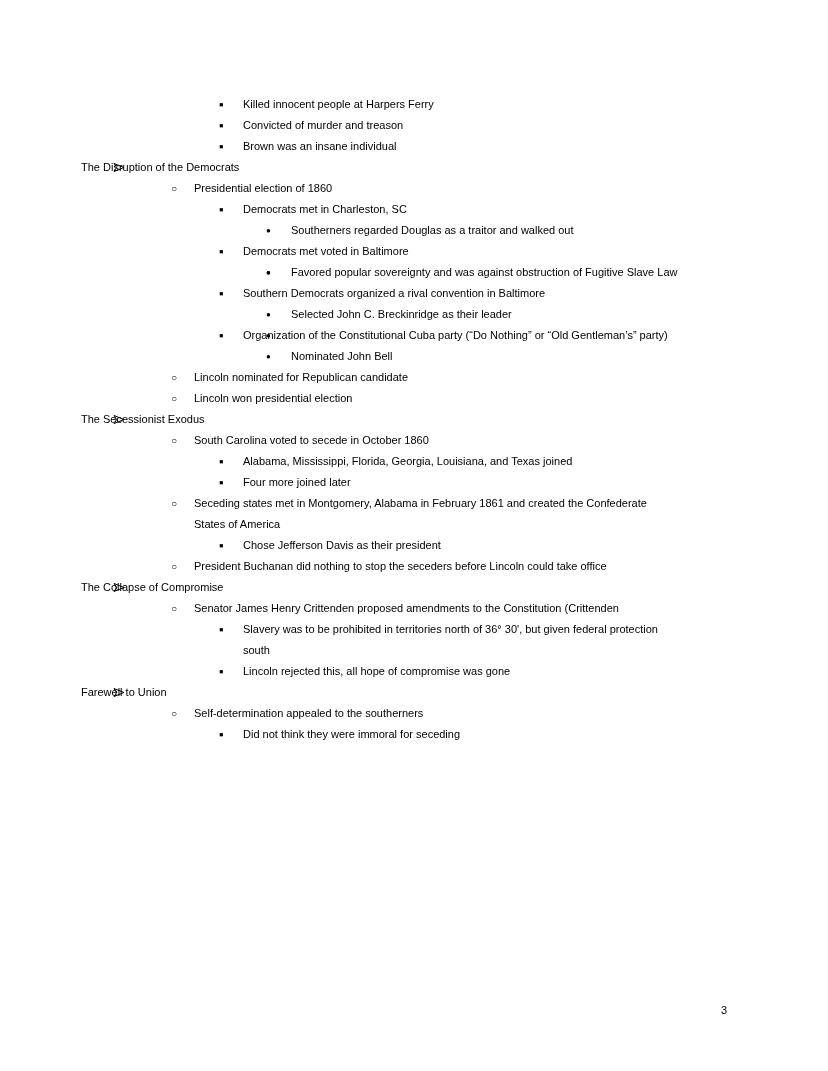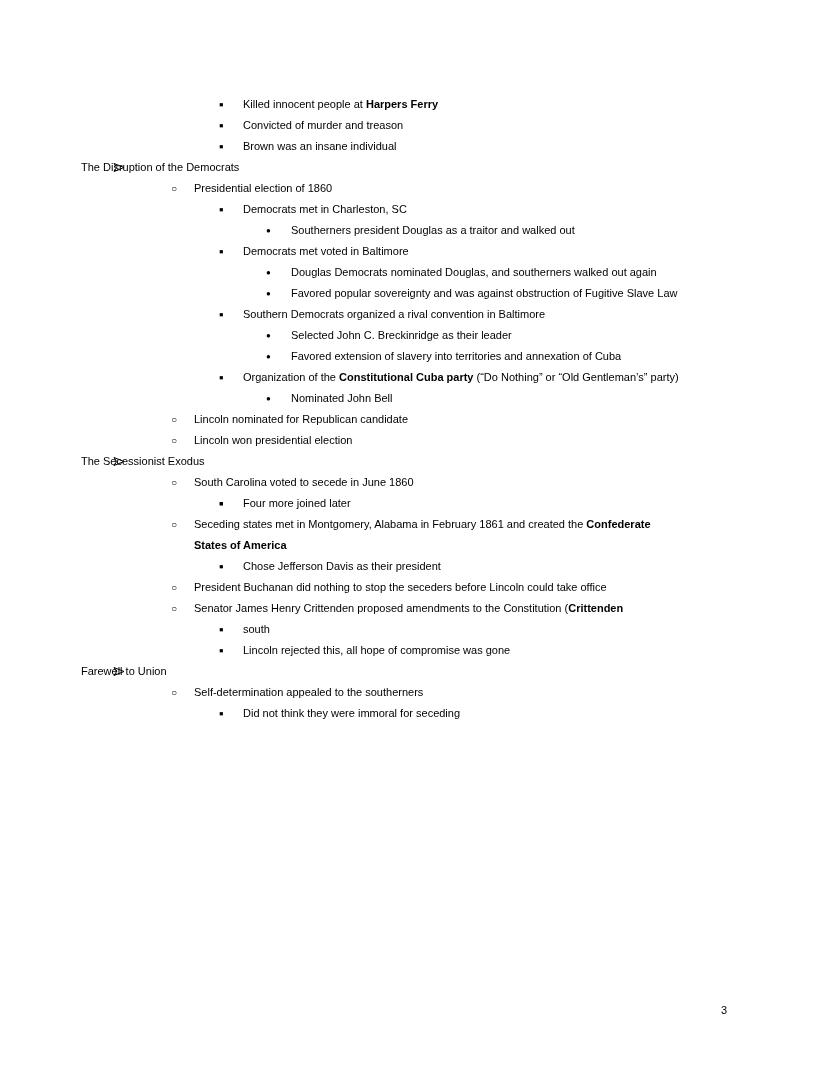--- a/index.html
+++ b/index.html
@@ -37,21 +37,21 @@
     top: 0;
     line-height: 21px;
     color: #000000;
   }
   .l1 .bullet { left: 113px; top: 5px; }
   .l2 .bullet { left: 171px; font-size: 10px; }
   .l3 .bullet { left: 219px; font-size: 13px; }
   .l4 .bullet { left: 266px; font-size: 8px; }
   .arrow-svg { display: block; }
   .run { font-weight: 400; }
-  .run.bold { font-weight: 700; margin-top: 17px; }
+  .run.bold { font-weight: 400; margin-top: 17px; }
   .page-number {
     position: absolute;
     top: 1000px;
     left: 714px;
     width: 20px;
     text-align: center;
     line-height: 21px;
     font-size: 11px;
   }
 </style>
@@ -62,45 +62,50 @@
     <div class="item l3"><span class="bullet">▪</span><span class="run">Killed innocent people at </span><span class="run bold">Harpers Ferry</span></div>
     <div class="item l3"><span class="bullet">▪</span><span class="run">Convicted of murder and treason</span></div>
     <div class="item l3"><span class="bullet">▪</span><span class="run">Brown was an insane individual</span></div>
     <div class="item l1"><span class="bullet">
         <svg class="arrow-svg" width="12" height="11" viewBox="0 0 12 11">
           <path d="M1 1.5 L11 5.5 L1 9.5 L3.6 5.5 Z" fill="none" stroke="#000000" stroke-width="1" stroke-linejoin="round"></path>
         </svg>
       </span><span class="run">The Disruption of the Democrats</span></div>
     <div class="item l2"><span class="bullet">○</span><span class="run">Presidential election of 1860</span></div>
     <div class="item l3"><span class="bullet">▪</span><span class="run">Democrats met in Charleston, SC</span></div>
-    <div class="item l4"><span class="bullet">●</span><span class="run">Southerners president Douglas as a traitor and walked out</span></div>
+    <div class="item l4"><span class="bullet">●</span><span class="run">Southerners regarded Douglas as a traitor and walked out</span></div>
     <div class="item l3"><span class="bullet">▪</span><span class="run">Democrats met voted in Baltimore</span></div>
-    <div class="item l4"><span class="bullet">●</span><span class="run">Douglas Democrats nominated Douglas, and southerners walked out again</span></div>
+    <div class="item l4"><span class="bullet">●</span></div>
     <div class="item l4"><span class="bullet">●</span><span class="run">Favored popular sovereignty and was against obstruction of Fugitive Slave Law</span></div>
     <div class="item l3"><span class="bullet">▪</span><span class="run">Southern Democrats organized a rival convention in Baltimore</span></div>
     <div class="item l4"><span class="bullet">●</span><span class="run">Selected John C. Breckinridge as their leader</span></div>
-    <div class="item l4"><span class="bullet">●</span><span class="run">Favored extension of slavery into territories and annexation of Cuba</span></div>
+    <div class="item l4"><span class="bullet">●</span></div>
     <div class="item l3"><span class="bullet">▪</span><span class="run">Organization of the </span><span class="run bold">Constitutional Cuba party</span><span class="run"> (“Do Nothing” or “Old Gentleman’s” party)</span></div>
     <div class="item l4"><span class="bullet">●</span><span class="run">Nominated John Bell</span></div>
     <div class="item l2"><span class="bullet">○</span><span class="run">Lincoln nominated for Republican candidate</span></div>
     <div class="item l2"><span class="bullet">○</span><span class="run">Lincoln won presidential election</span></div>
     <div class="item l1"><span class="bullet">
         <svg class="arrow-svg" width="12" height="11" viewBox="0 0 12 11">
           <path d="M1 1.5 L11 5.5 L1 9.5 L3.6 5.5 Z" fill="none" stroke="#000000" stroke-width="1" stroke-linejoin="round"></path>
         </svg>
       </span><span class="run">The Secessionist Exodus</span></div>
-    <div class="item l2"><span class="bullet">○</span><span class="run">South Carolina voted to secede in June 1860</span></div>
-    <div class="item l3"><span class="bullet">▪</span></div>
+    <div class="item l2"><span class="bullet">○</span><span class="run">South Carolina voted to secede in October 1860</span></div>
+    <div class="item l3"><span class="bullet">▪</span><span class="run">Alabama, Mississippi, Florida, Georgia, Louisiana, and Texas joined</span></div>
     <div class="item l3"><span class="bullet">▪</span><span class="run">Four more joined later</span></div>
     <div class="item l2"><span class="bullet">○</span><span class="run">Seceding states met in Montgomery, Alabama in February 1861 and created the </span><span class="run bold">Confederate</span></div>
     <div class="item l2"><span class="run bold">States of America</span></div>
     <div class="item l3"><span class="bullet">▪</span><span class="run">Chose Jefferson Davis as their president</span></div>
     <div class="item l2"><span class="bullet">○</span><span class="run">President Buchanan did nothing to stop the seceders before Lincoln could take office</span></div>
+    <div class="item l1"><span class="bullet">
+        <svg class="arrow-svg" width="12" height="11" viewBox="0 0 12 11">
+          <path d="M1 1.5 L11 5.5 L1 9.5 L3.6 5.5 Z" fill="none" stroke="#000000" stroke-width="1" stroke-linejoin="round"></path>
+        </svg>
+      </span><span class="run">The Collapse of Compromise</span></div>
     <div class="item l2"><span class="bullet">○</span><span class="run">Senator James Henry Crittenden proposed amendments to the Constitution (</span><span class="run bold">Crittenden</span></div>
-    <div class="item l3"><span class="bullet">▪</span></div>
+    <div class="item l3"><span class="bullet">▪</span><span class="run">Slavery was to be prohibited in territories north of 36° 30', but given federal protection</span></div>
     <div class="item l3"><span class="run">south</span></div>
     <div class="item l3"><span class="bullet">▪</span><span class="run">Lincoln rejected this, all hope of compromise was gone</span></div>
     <div class="item l1"><span class="bullet">
         <svg class="arrow-svg" width="12" height="11" viewBox="0 0 12 11">
           <path d="M1 1.5 L11 5.5 L1 9.5 L3.6 5.5 Z" fill="none" stroke="#000000" stroke-width="1" stroke-linejoin="round"></path>
         </svg>
       </span><span class="run">Farewell to Union</span></div>
     <div class="item l2"><span class="bullet">○</span><span class="run">Self-determination appealed to the southerners</span></div>
     <div class="item l3"><span class="bullet">▪</span><span class="run">Did not think they were immoral for seceding</span></div>
   </div>

